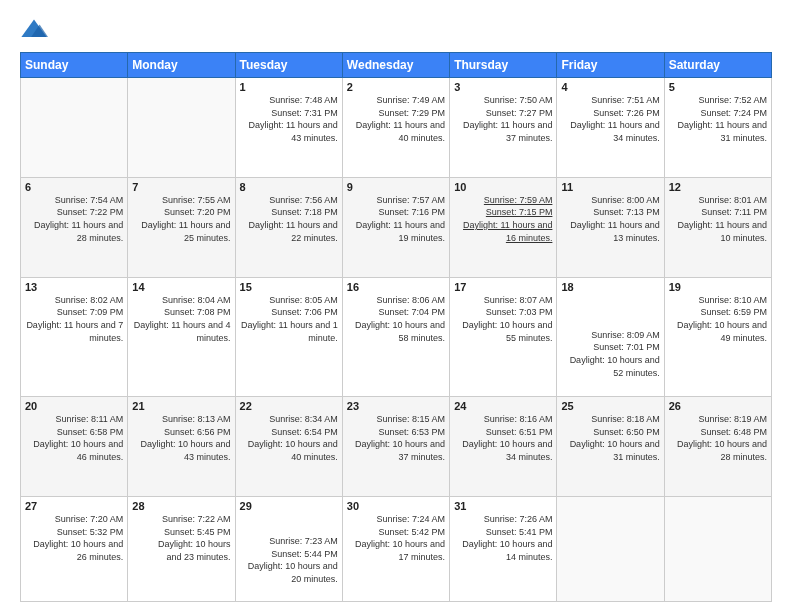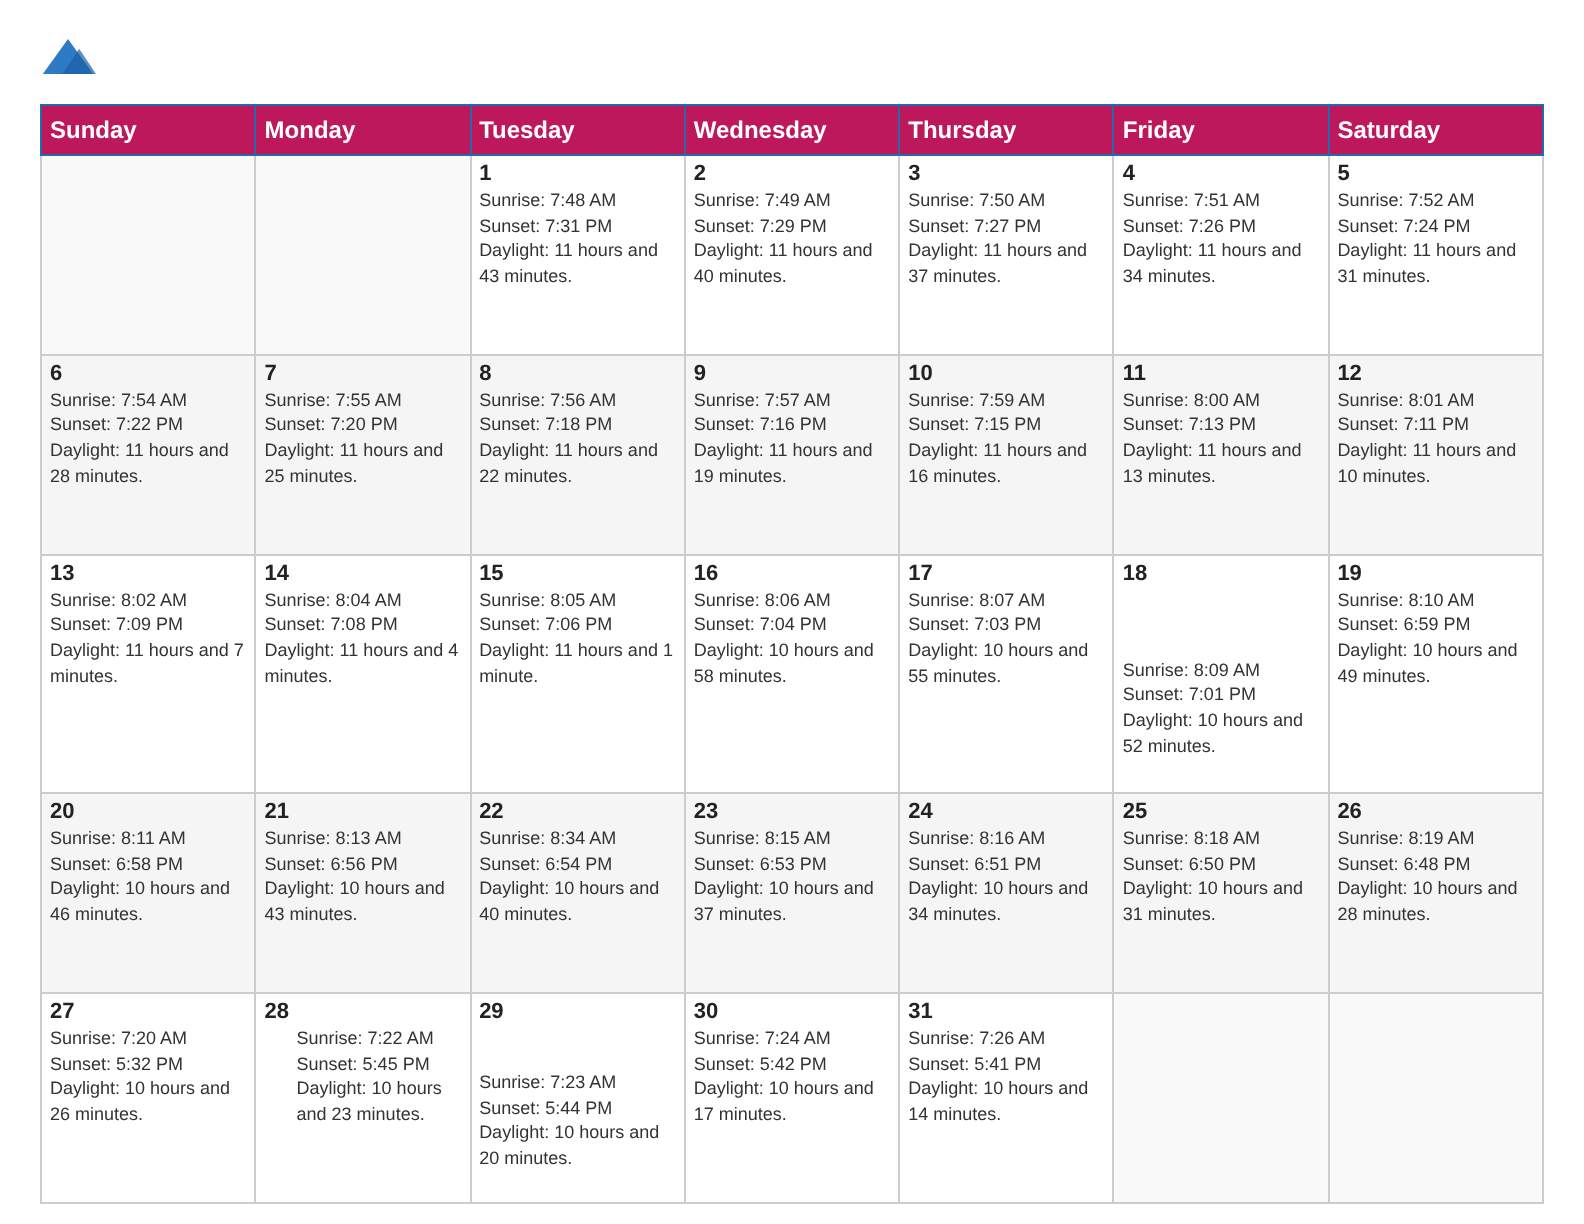--- a/index.html
+++ b/index.html
@@ -53,21 +53,21 @@
       color: #444;
     }
     .calendar {
       flex: 1;
       border: 1px solid #ccc;
       border-collapse: collapse;
       width: 100%;
       table-layout: fixed;
     }
     .calendar th {
-      background: #be185d;
+      background: #3b82f6;
       color: #fff;
       font-size: 12px;
       font-weight: bold;
       padding: 5px 4px;
       text-align: left;
       border: 1px solid #2568ad;
     }
     .calendar td {
       border: 1px solid #ccc;
       vertical-align: top;
@@ -86,20 +86,21 @@
       font-size: 11px;
       font-weight: bold;
       color: #222;
       display: block;
       margin-bottom: 1px;
     }
     .day-info {
       font-size: 9px;
       color: #333;
       line-height: 1.4;
+      text-align: right;
     }
     .empty-cell {
       background: #f9f9f9 !important;
     }
   </style>
 </head>
 <body>
 
 <div class="page">
   <div class="header">
@@ -186,21 +187,21 @@
 Daylight: 11 hours and 22 minutes.</div>
           </td>
           <td>
             <span class="day-num">9</span>
             <div class="day-info" style="white-space: pre-line;">Sunrise: 7:57 AM
 Sunset: 7:16 PM
 Daylight: 11 hours and 19 minutes.</div>
           </td>
           <td>
             <span class="day-num">10</span>
-            <div class="day-info" style="white-space: pre-line;">Sunrise: 7:59 AM
+            <div class="day-info" style="white-space: pre-line; text-decoration: underline;">Sunrise: 7:59 AM
 Sunset: 7:15 PM
 Daylight: 11 hours and 16 minutes.</div>
           </td>
           <td>
             <span class="day-num">11</span>
             <div class="day-info" style="white-space: pre-line;">Sunrise: 8:00 AM
 Sunset: 7:13 PM
 Daylight: 11 hours and 13 minutes.</div>
           </td>
           <td>

